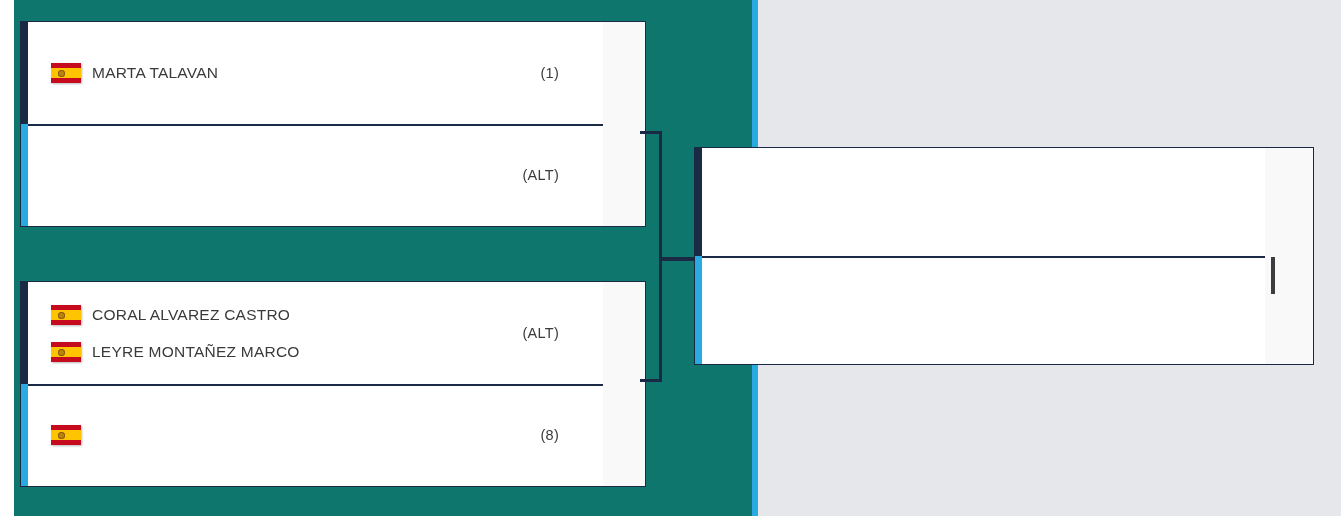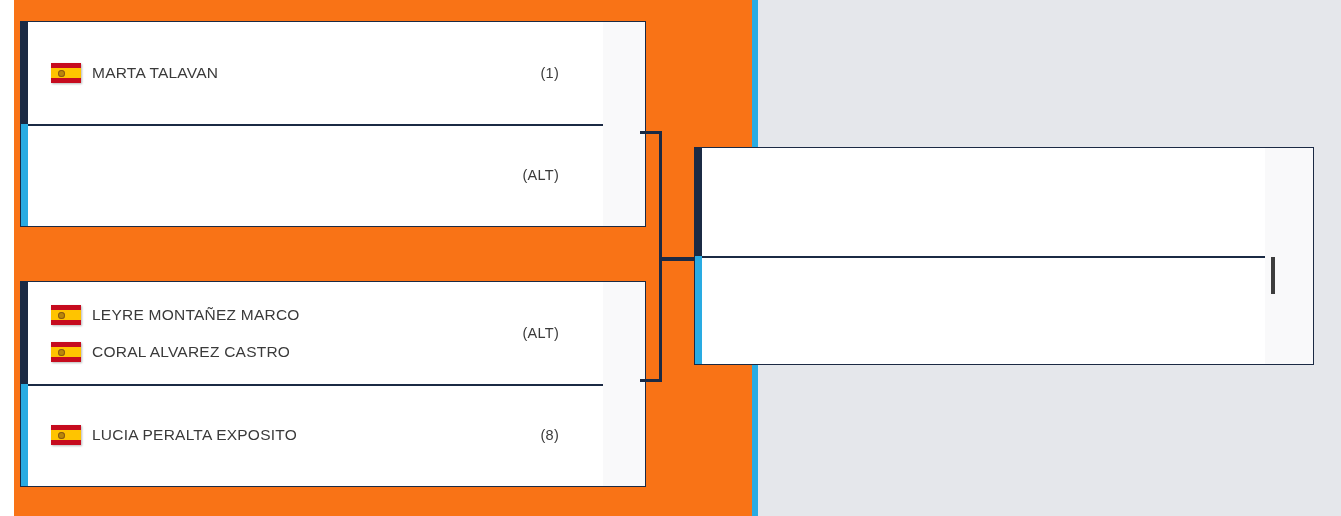--- a/index.html
+++ b/index.html
@@ -26,21 +26,21 @@
     width: 655px; height: 516px;
     background: #e5e7eb;
   }
 
   
   .round-column {
     position: absolute;
     left: 14px; top: 0;
     width: 744px;
     height: 516px;
-    background: #f97316;
+    background: #0f766e;
     border-right: 6px solid #29abe2;
   }
 
   
   .match {
     position: absolute;
     background: #ffffff;
     border: 1px solid #1b2a44;
   }
   .match.round1 { left: 6px; width: 626px; }
@@ -236,36 +236,35 @@
 
     <div class="match round1 match-2">
       <div class="score-col"></div>
       <div class="row-divider"></div>
 
       <div class="team-row top">
         <div class="edge navy"></div>
         <div class="players">
           <div class="player-line">
             <span class="flag flag-es"></span>
+            <span class="player-name">CORAL ALVAREZ CASTRO</span>
+          </div>
+          <div class="player-line">
+            <span class="flag flag-es"></span>
             <span class="player-name">LEYRE MONTAÑEZ MARCO</span>
-          </div>
-          <div class="player-line">
-            <span class="flag flag-es"></span>
-            <span class="player-name">CORAL ALVAREZ CASTRO</span>
           </div>
         </div>
         <span class="seed">(ALT)</span>
       </div>
 
       <div class="team-row bottom">
         <div class="edge blue"></div>
         <div class="players">
           <div class="player-line">
             <span class="flag flag-es"></span>
-            <span class="player-name">LUCIA PERALTA EXPOSITO</span>
           </div>
         </div>
         <span class="seed">(8)</span>
       </div>
     </div>
 
   </div>
 
   <div class="conn conn-h-top"></div>
   <div class="conn conn-h-bottom"></div>

